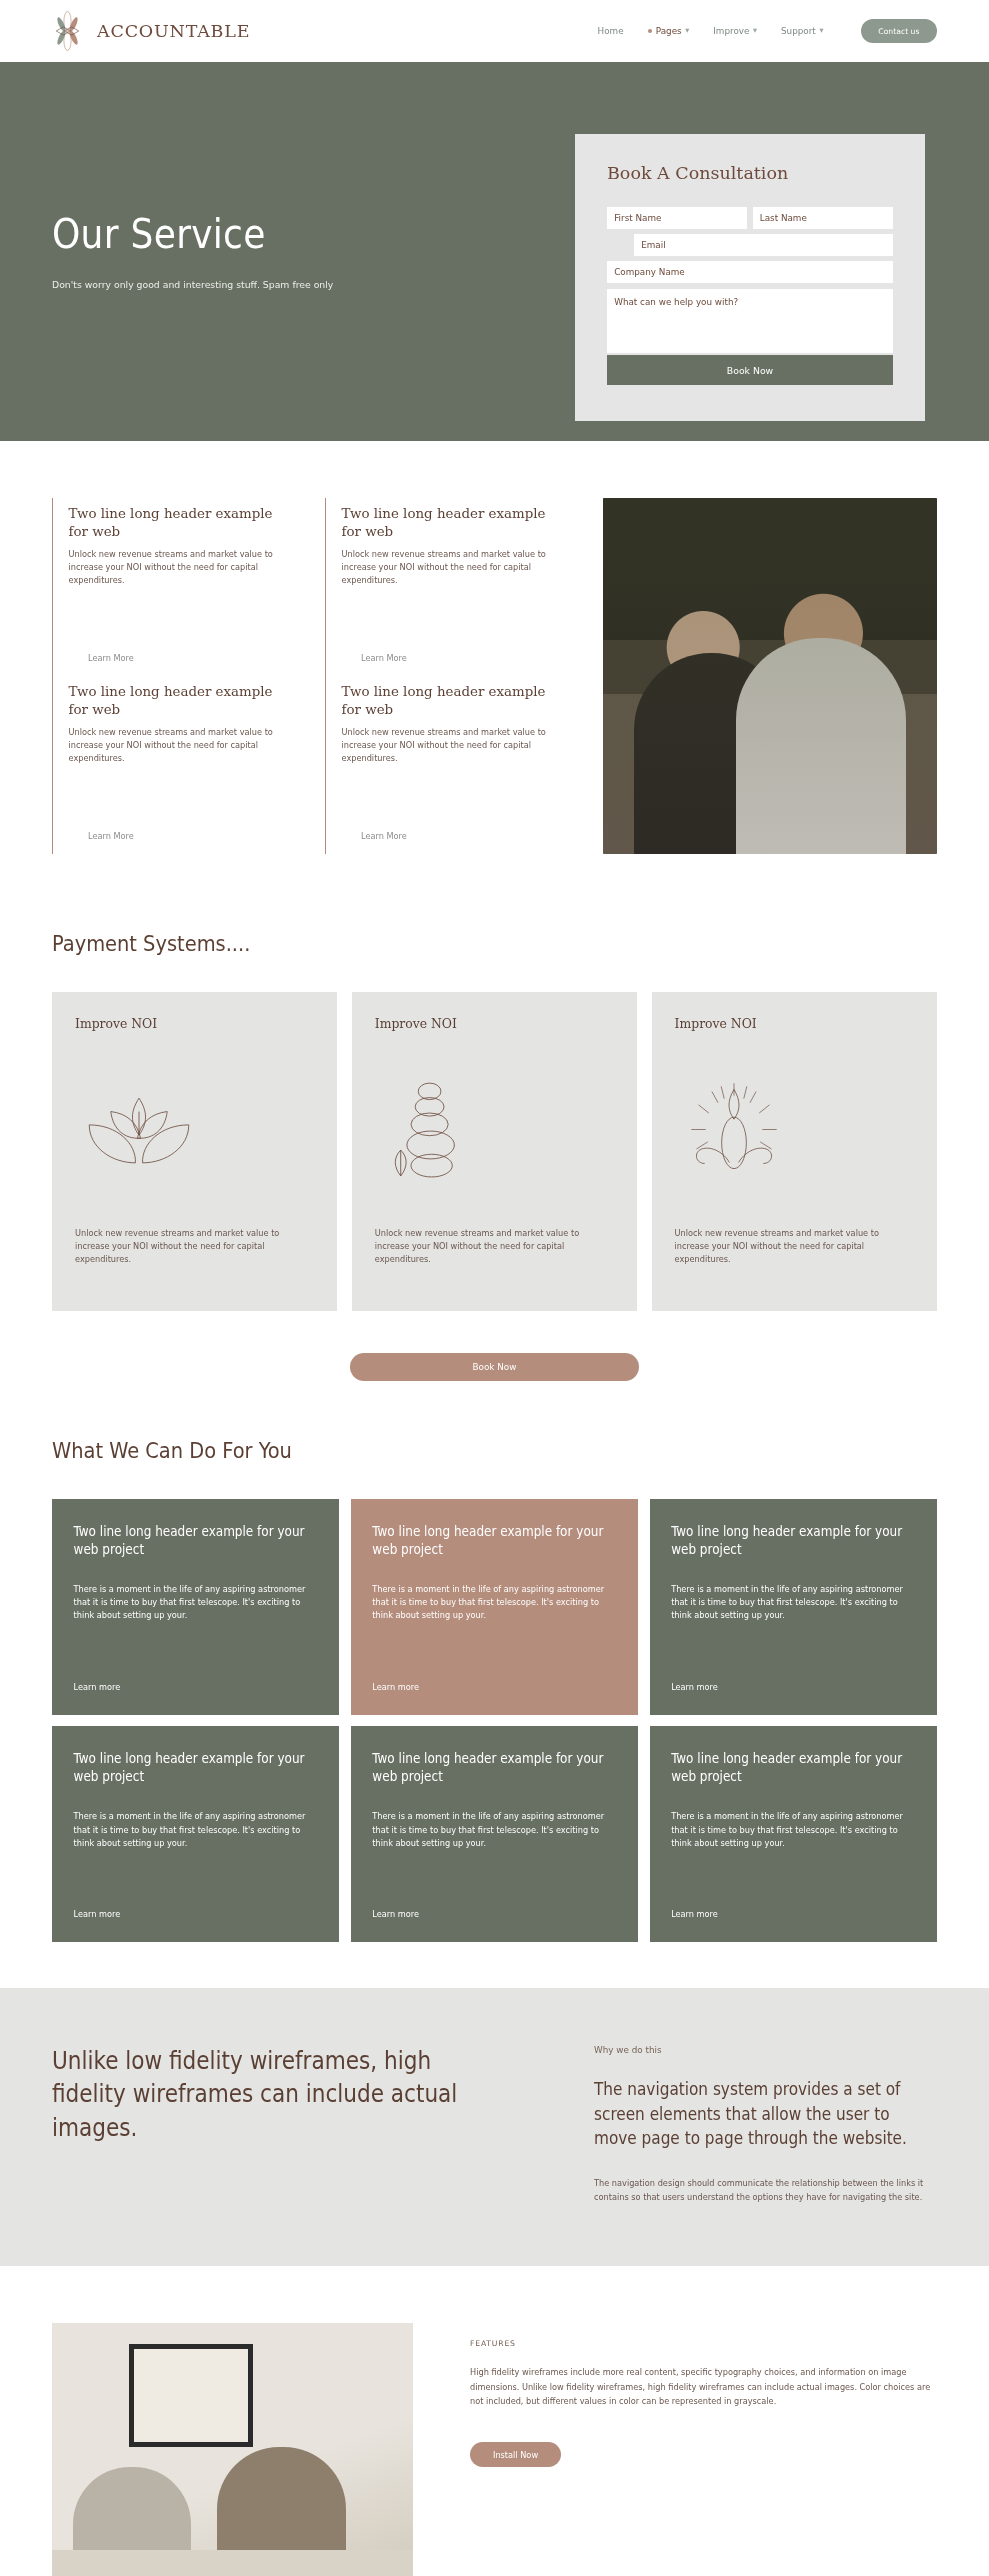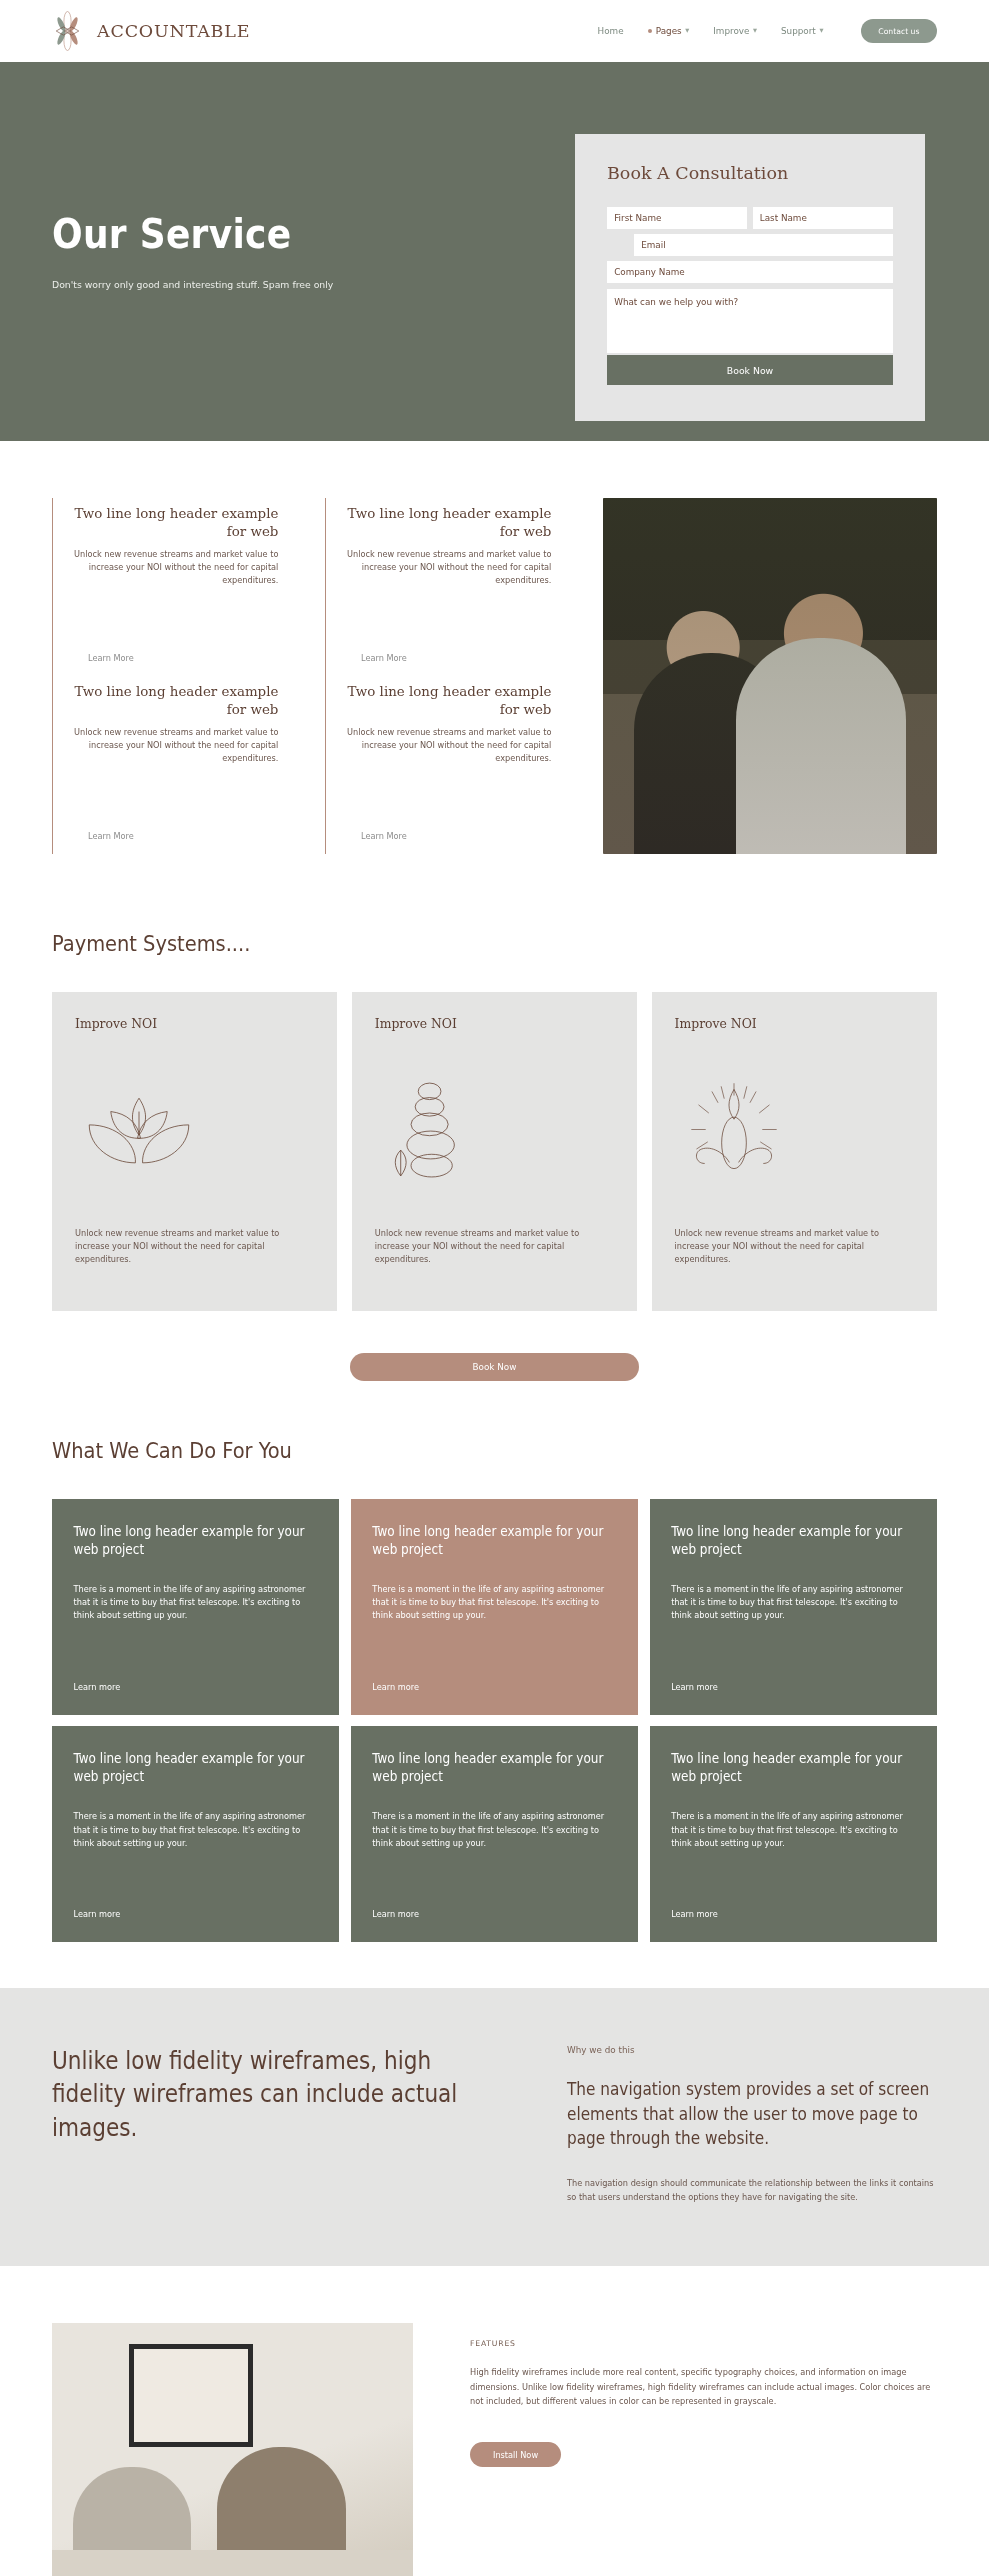--- a/index.html
+++ b/index.html
@@ -38,21 +38,21 @@
   }
 
   
   .hero{
     background:#687063; width:989px; height:379px;
     position:relative; padding:0 52px; display:flex; align-items:center;
   }
   .hero-left{ width:453px; }
   .hero-title{
     font-family:"DejaVu Sans Condensed","Liberation Sans Narrow","Liberation Sans", sans-serif;
-    font-size:40px; color:#fff; font-weight:700; line-height:1.05; letter-spacing:0.3px;
+    font-size:40px; color:#fff; font-weight:400; line-height:1.05; letter-spacing:0.3px;
   }
   .hero-sub{ margin-top:24px; color:#eceeea; font-size:9.3px; }
   .hero-card{
     position:absolute; right:64px; top:72px;
     width:350px; background:#e5e5e5; padding:29px 32px 36px 32px;
   }
   .hero-card h2{
     font-family:"DejaVu Serif", serif; font-size:17.5px; font-weight:400;
     color:#6d4a3b; margin-bottom:24px;
   }
@@ -61,21 +61,21 @@
     background:#fff; height:22px; display:flex; align-items:center;
     padding:0 7.2px; font-size:8.8px; color:#6d4a3b; flex:1;
   }
   .fld.area{ height:64px; align-items:flex-start; padding-top:8.8px; }
   .btn-book-now{
     background:#687063; color:#fff; height:30px; display:flex;
     align-items:center; justify-content:center; font-size:9.3px; margin-top:2.6px;
   }
 
   
-  .sec-feat{ padding:57px 52px 31px 52px; display:flex; gap:31px;text-align:right; }
+  .sec-feat{ padding:57px 52px 31px 52px; display:flex; gap:31px; }
   .feat-grid{ width:520px; display:grid; grid-template-columns:1fr 1fr; gap:0 26px; }
   .feat-card{ border-left:1.5px solid #b58d7d; padding:7.2px 20.6px 13.4px 15.5px; min-height:178px; position:relative; }
   .feat-card h3{
     font-family:"DejaVu Serif", serif; font-weight:400; font-size:13.4px;
     color:#5b3f33; line-height:1.32; margin-bottom:7.2px;
   }
   .feat-card p{ font-size:8.2px; line-height:1.58; color:#6b574e; }
   .feat-card .lm{ position:absolute; bottom:13.4px; left:35px; font-size:8.2px; color:#8c8c8c; }
   .feat-img{
     flex:1; min-height:355px; border-radius:1px; position:relative; overflow:hidden;
@@ -119,21 +119,21 @@
   .w-card p{ font-size:8.2px; line-height:1.6; }
   .w-card .lm{ margin-top:auto; font-size:8.2px; }
 
   
   .sec-wire{ background:#e4e4e3; padding:57px 52px 62px 52px; display:flex; gap:62px; }
   .wire-l{ width:453px; }
   .wire-l h2{
     font-family:"DejaVu Sans Condensed","Liberation Sans Narrow","Liberation Sans", sans-serif;
     font-size:24px; font-weight:400; line-height:1.38; color:#5b3f33;
   }
-  .wire-r{ flex:1; }
+  .wire-r{ flex:1;margin-left:27px; }
   .eyebrow{ font-size:8.8px; color:#7a6257; margin-bottom:21.6px; }
   .wire-r h3{
     font-family:"DejaVu Sans Condensed","Liberation Sans Narrow","Liberation Sans", sans-serif;
     font-size:17px; font-weight:400; line-height:1.45; color:#5b3f33; margin-bottom:25px;
   }
   .wire-r p{ font-size:8.2px; line-height:1.72; color:#6b574e; }
 
   
   .sec-promo{ padding:57px 52px; display:flex; gap:57px; align-items:flex-start; }
   .promo-img{

